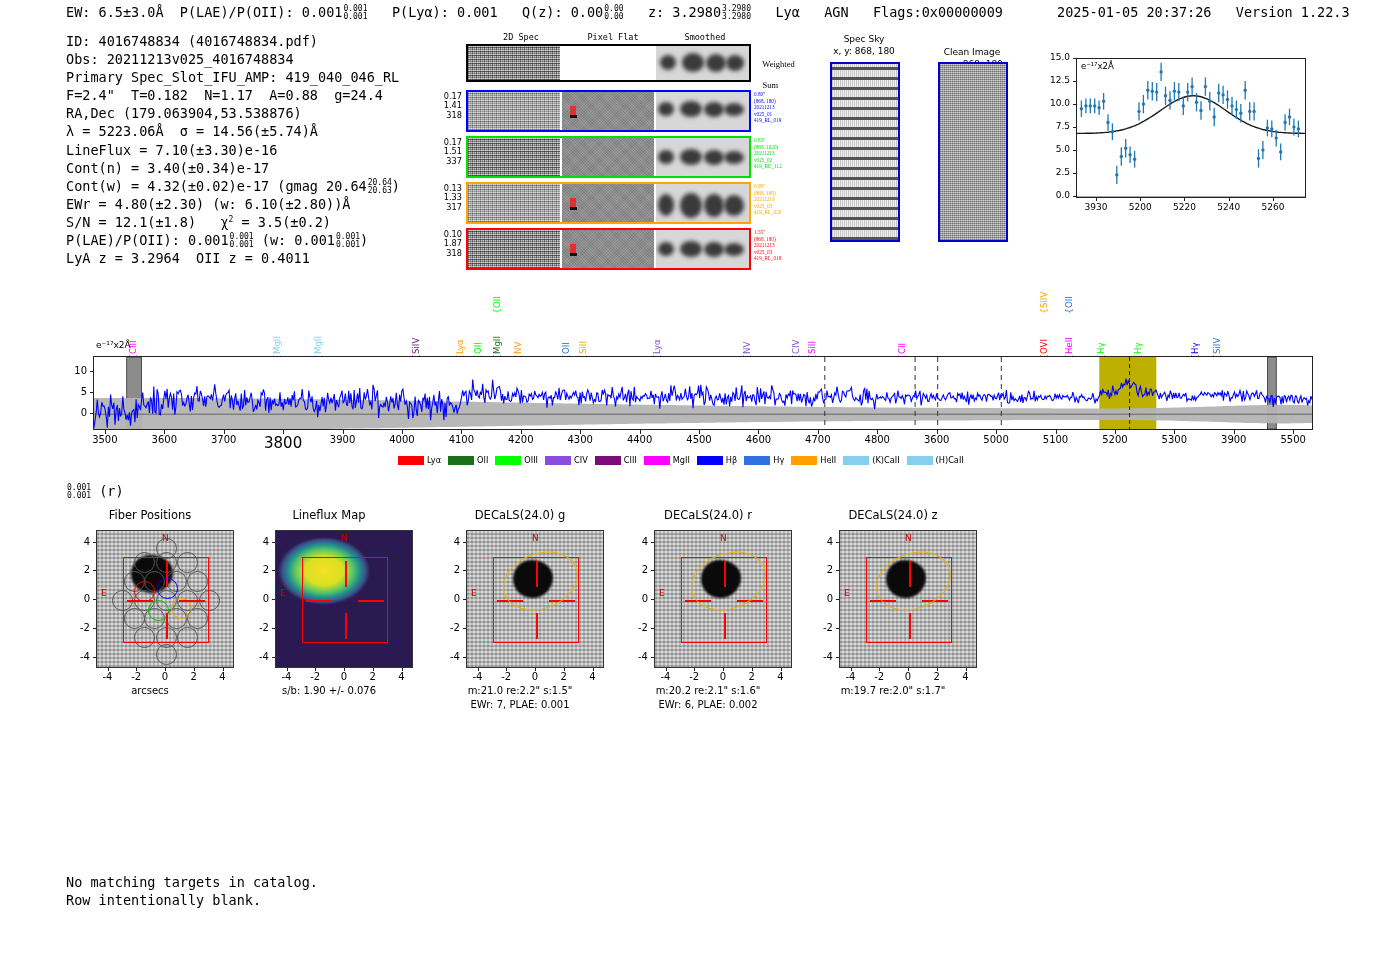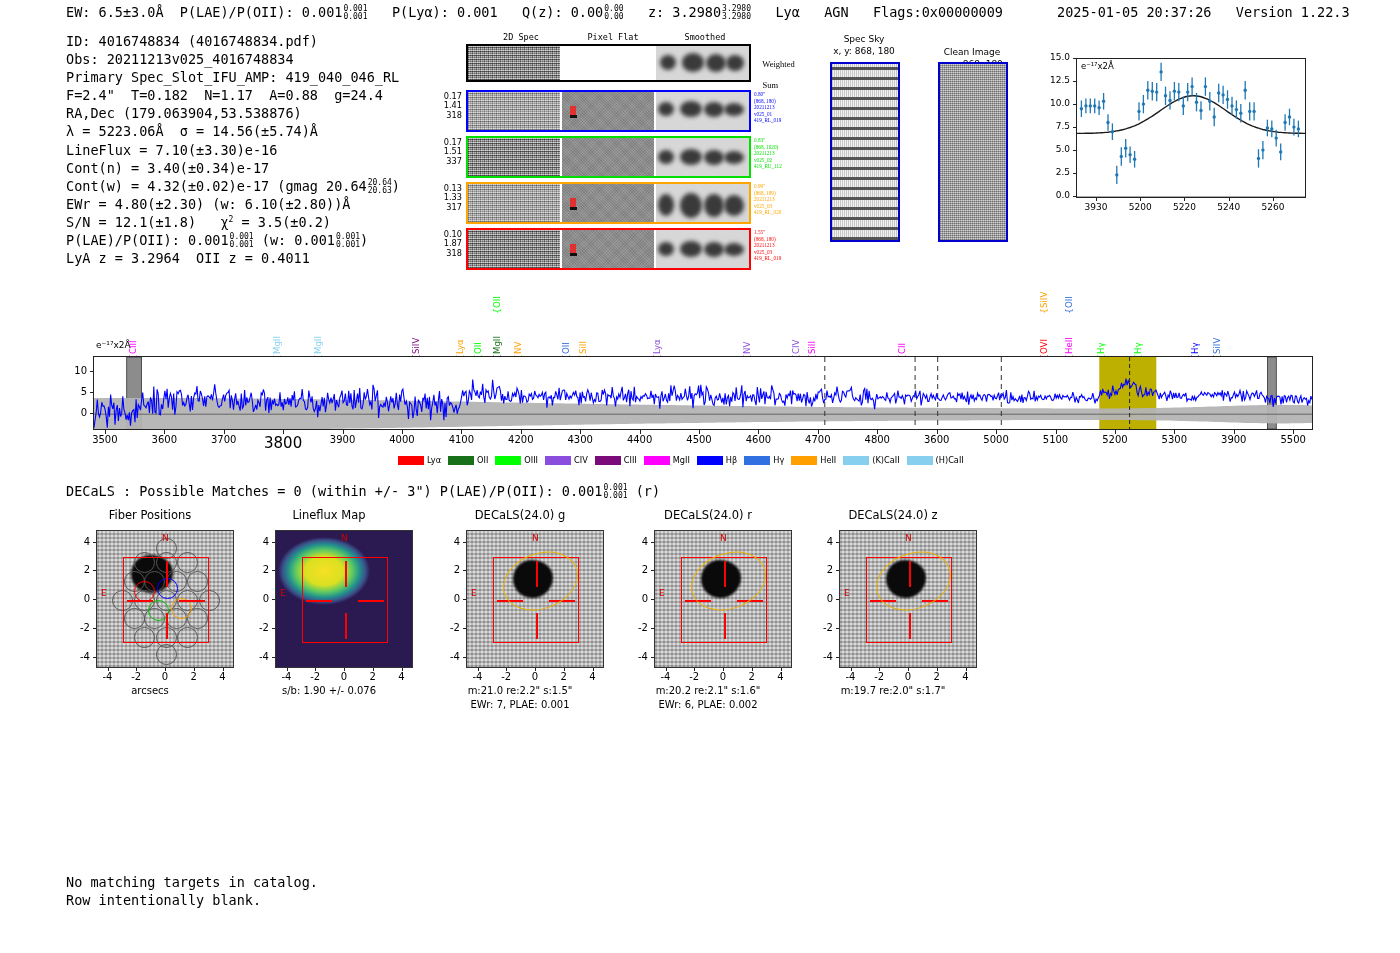--- a/index.html
+++ b/index.html
@@ -534,21 +534,21 @@
       <span class="swatch" style="background:#87cfee"></span>
                  <span>(K)CaII</span>
     </div>
     <div class="lg">
       <span class="swatch" style="background:#87cfee"></span>
                  <span>(H)CaII</span>
     </div>
   </div>
 
 <div class="abs mono" style="left:66px;top:483px;font-size:13.5px;white-space:nowrap;">
-  <span>DECaLS : Possible Matches = 0 (within +/- 3")  P(LAE)/P(OII): 0.001</span><span class="frac"><span>0.001</span><span>0.001</span></span>&nbsp;<span>(r)</span>
+  <span class="frac"><span>0.001</span><span>0.001</span></span>&nbsp;<span>(r)</span>
 </div>
 
 <div class="abs" id="cutrow" style="left:0;top:508px;width:1400px;height:220px;">
     <div class="cutwrap" style="left: 66px; top: 0px; width: 168px; height: 215px;">
       <div class="cuttitle" style="left: 0px; top: 0px; width: 168px;">Fiber Positions</div>
       <div class="greynoise" style="position: absolute; left: 30px; top: 22px; width: 138px; height: 138px; border: 1px solid rgb(51, 51, 51); box-sizing: border-box; overflow: hidden;">
         <div class="darkblob" style="left:34px;top:24px;width:42px;height:38px;"></div>
         <div class="fiber" style="left:58.5px;top:6.7px;width:21px;height:21px;"></div>
         <div class="fiber" style="left:36.9px;top:21.1px;width:21px;height:21px;"></div>
         <div class="fiber" style="left:58.5px;top:21.1px;width:21px;height:21px;"></div>

